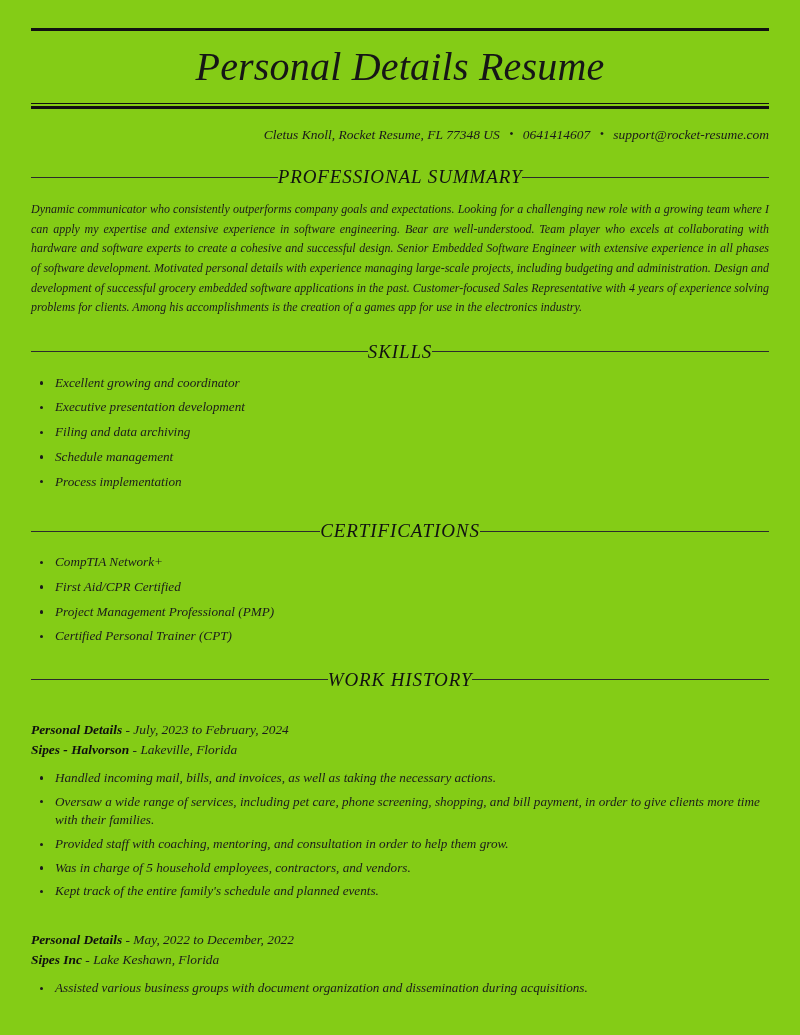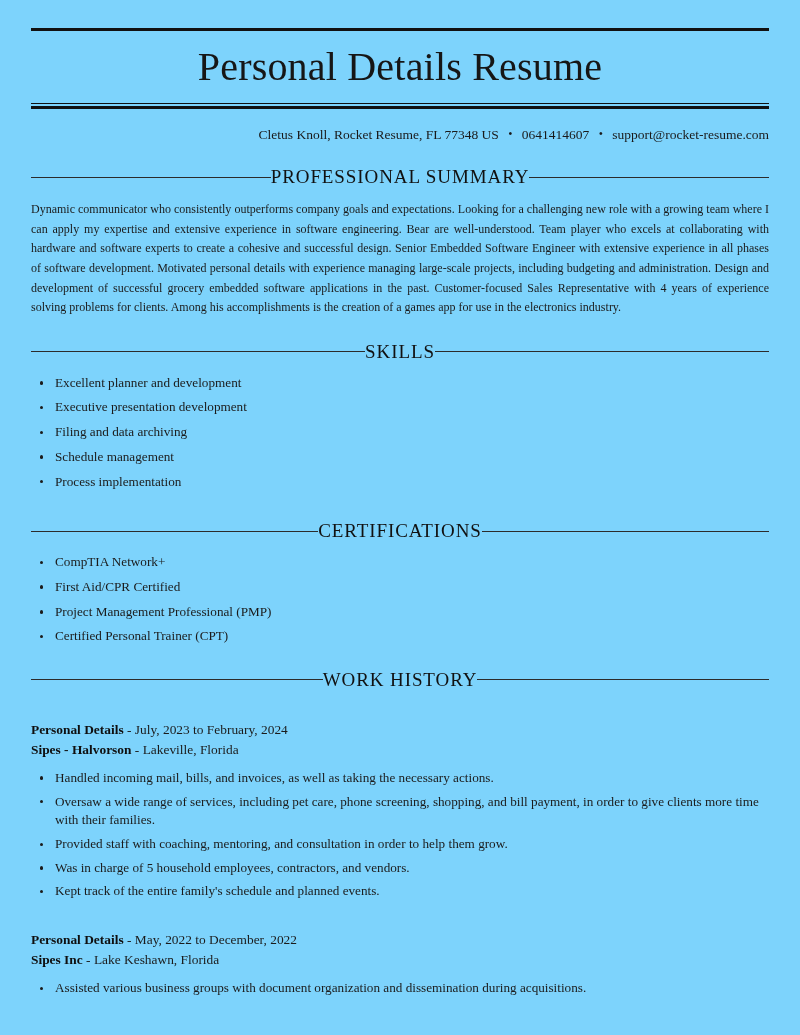--- a/index.html
+++ b/index.html
@@ -4,25 +4,26 @@
 <style>
   html, body {
     margin: 0;
     padding: 0;
     background: #ffffff;
   }
   .page {
     position: relative;
     width: 800px;
     height: 1035px;
-    background: #7dd3fc;
+    background: #84cc16;
     font-family: "Liberation Serif", "DejaVu Serif", serif;
     color: #1a1a1a;
     overflow: hidden;
     box-sizing: border-box;
+    font-style: italic;
   }
   .inner {
     padding: 0 31px;
   }
 
   
   .header-rule-top {
     margin: 28px 0 0 0;
     height: 3px;
     background: #111111;
@@ -181,21 +182,21 @@
 
     <div class="section">
       <div class="section-head">
         <span class="line"></span>
         <span class="title">SKILLS</span>
         <span class="line"></span>
       </div>
       <div class="skills-cols">
         <div class="col left">
           <ul class="bullets">
-            <li>Excellent planner and development</li>
+            <li>Excellent growing and coordinator</li>
             <li>Executive presentation development</li>
             <li>Filing and data archiving</li>
             <li>Schedule management</li>
             <li>Process implementation</li>
           </ul>
         </div>
       </div>
     </div>
 
     <div class="section">

